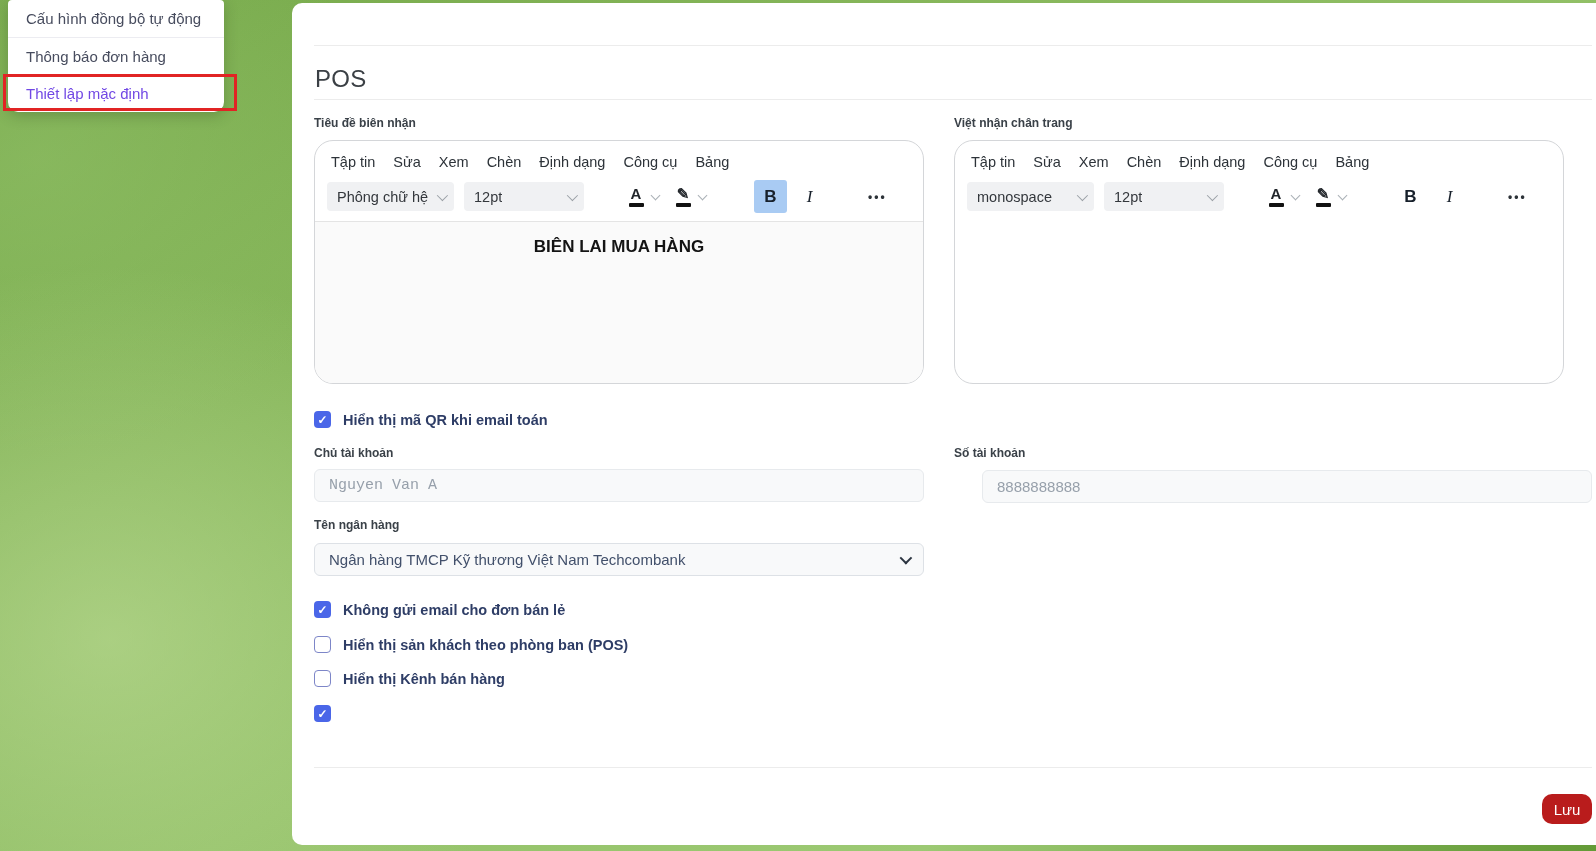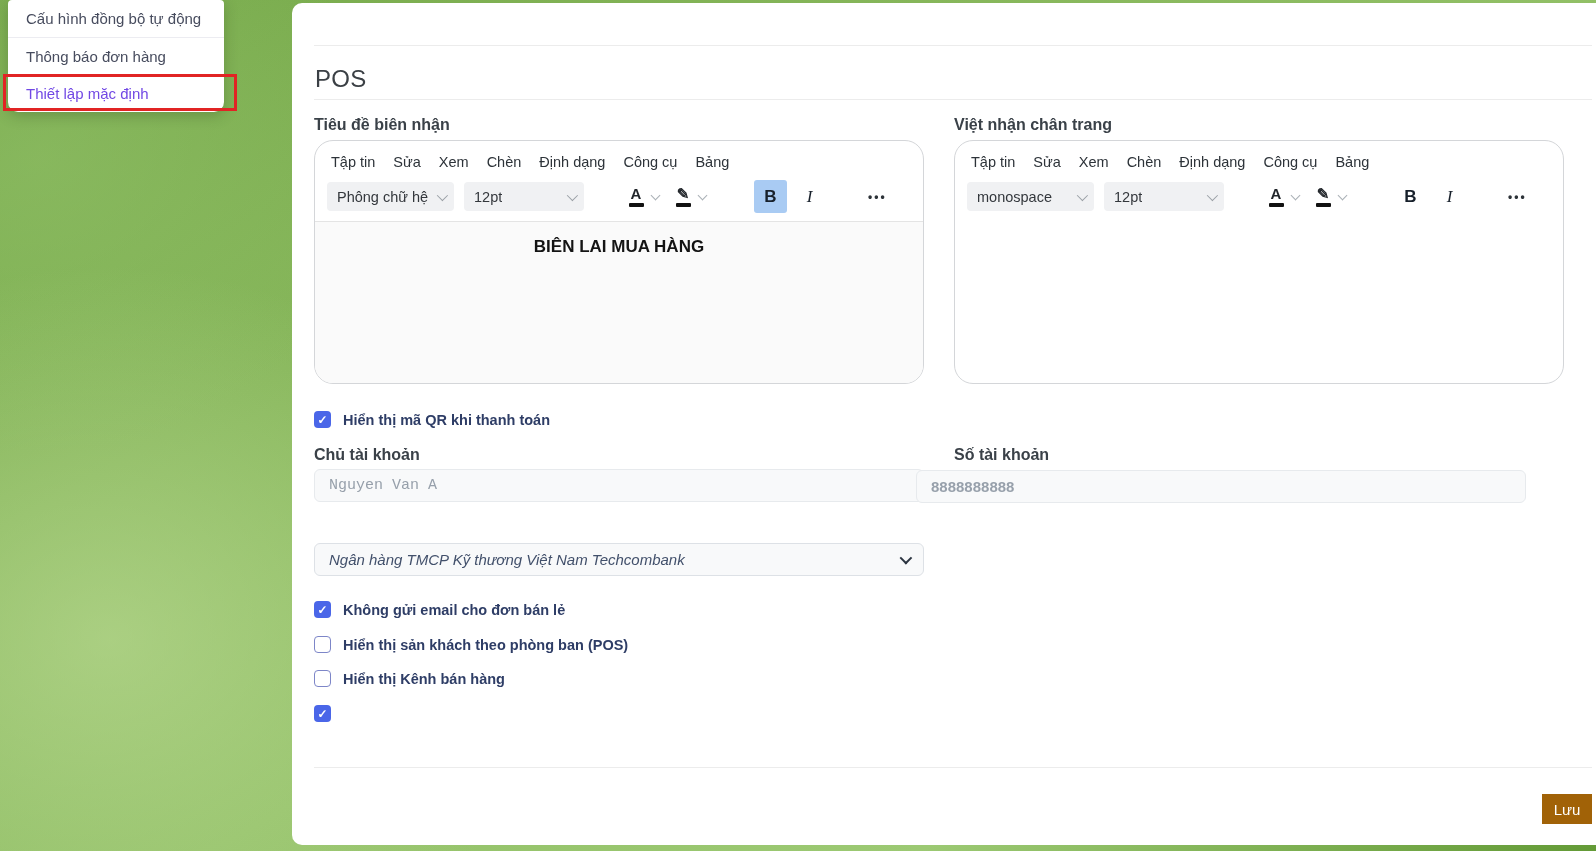--- a/index.html
+++ b/index.html
@@ -40,21 +40,21 @@
     background:#fff; border-radius:10px;margin-left:24px;
   }
   .hr { position:absolute; left:22px; right:19px; height:1px; background:#ececec; }
   .page-title {
     position:absolute; left:23px; top:62px;
     font-size:24px; color:#3b4045; font-weight:400; letter-spacing:.3px;
   }
   .col-l { left:22px;  width:610px; }
   .col-r { left:662px; width:610px; }
   .field-label {
-    position:absolute; font-size:16px; font-weight:700; color:#3a4148;
+    position:absolute; font-size:12px; font-weight:700; color:#3a4148;
   }
 
   
   .editor {
     position:absolute; top:137px; height:244px;
     border:1px solid #d4d6d9; border-radius:19px; background:#fff;
     display:flex; flex-direction:column; overflow:hidden;
   }
   .menubar { display:flex; gap:2px; padding:8px 6px 0 8px; }
   .menu-btn {
@@ -115,27 +115,27 @@
   
   .text-input {
     position:absolute; height:33px; border:1px solid #e7eaed; border-radius:6px;
     background:#f8f9fa; padding:0 14px; font-size:15px; color:#97a0ab; width:610px;
     font-family:"Liberation Sans", sans-serif; outline:none;
   }
   .select-box {
     position:absolute; height:33px; border:1px solid #dde1e6; border-radius:6px;
     background:#f8f9fa; padding:0 14px; width:610px; cursor:pointer;
     display:flex; align-items:center; justify-content:space-between;
-    font-size:15px; color:#42506b;font-style:italic;
+    font-size:15px; color:#42506b;
   }
 
   
   .save-btn {
     position:absolute; right:19px; top:791px; width:50px; height:30px;
-    background:#a16207; color:#fff; border:none; border-radius:0;
+    background:#b91c1c; color:#fff; border:none; border-radius:10px;
     font-size:15px; font-family:"Liberation Sans", sans-serif; cursor:pointer;
   }
 </style>
 </head>
 <body>
 
 <div class="stage">
 
   <div class="menu-card">
     <div class="menu-item first">Cấu hình đồng bộ tự động</div>
@@ -231,28 +231,29 @@
           <div class="fmt-btn italic">I</div>
         </div>
         <div class="more-btn">•••</div>
       </div>
     </div>
 
     <div class="opt-row" style="left:22px; top:408px">
       <span class="cb checked">
           <span class="mark">✓</span>
         </span>
-      <span class="opt-label">Hiển thị mã QR khi thanh toán</span>
+      <span class="opt-label">Hiển thị mã QR khi email toán</span>
     </div>
 
     <div class="field-label col-l" style="top:443px">Chủ tài khoản</div>
     <div class="field-label col-r" style="top:443px">Số tài khoản</div>
     <input class="text-input" style="left: 22px; top: 466px; font-family: Liberation Mono, monospace;" value="Nguyen Van A">
-    <input class="text-input" style="left: 624px; top: 467px; font-weight: bold;" value="8888888888">
-
+    <input class="text-input" style="left: 690px; top: 467px;" value="8888888888">
+
+    <div class="field-label col-l" style="top:515px">Tên ngân hàng</div>
     <div class="select-box" style="left:22px; top:540px">
       <span>Ngân hàng TMCP Kỹ thương Việt Nam Techcombank</span>
       <span class="chev dark" style="margin-left:10px"></span>
     </div>
 
     <div class="opt-row" style="left:22px; top:598px">
       <span class="cb checked">
           <span class="mark">✓</span>
         </span>
       <span class="opt-label">Không gửi email cho đơn bán lẻ</span>

